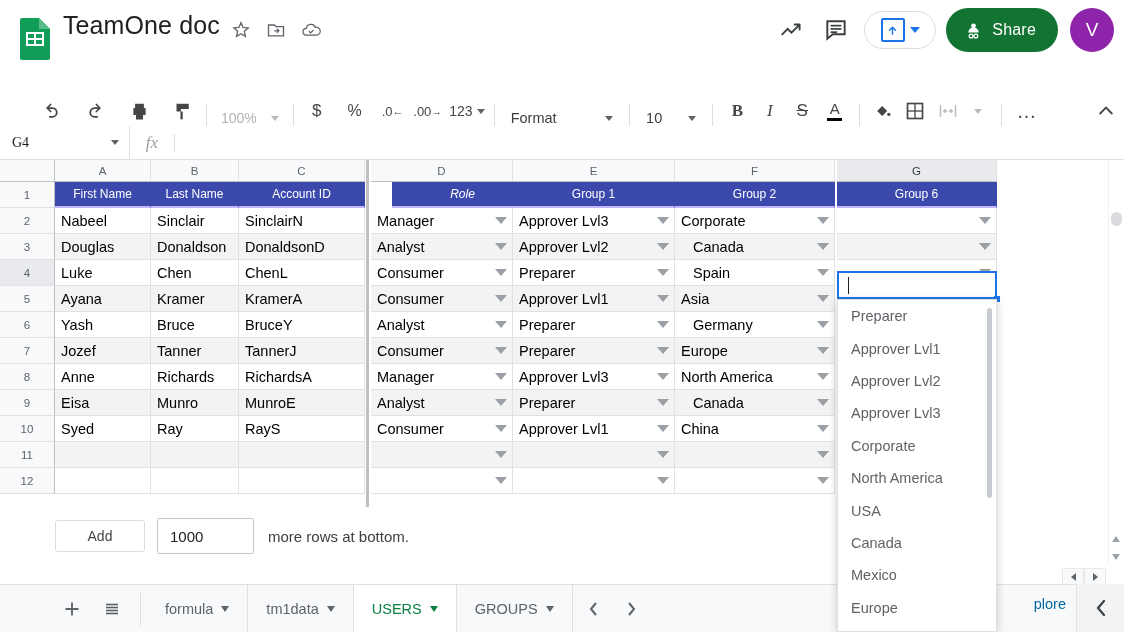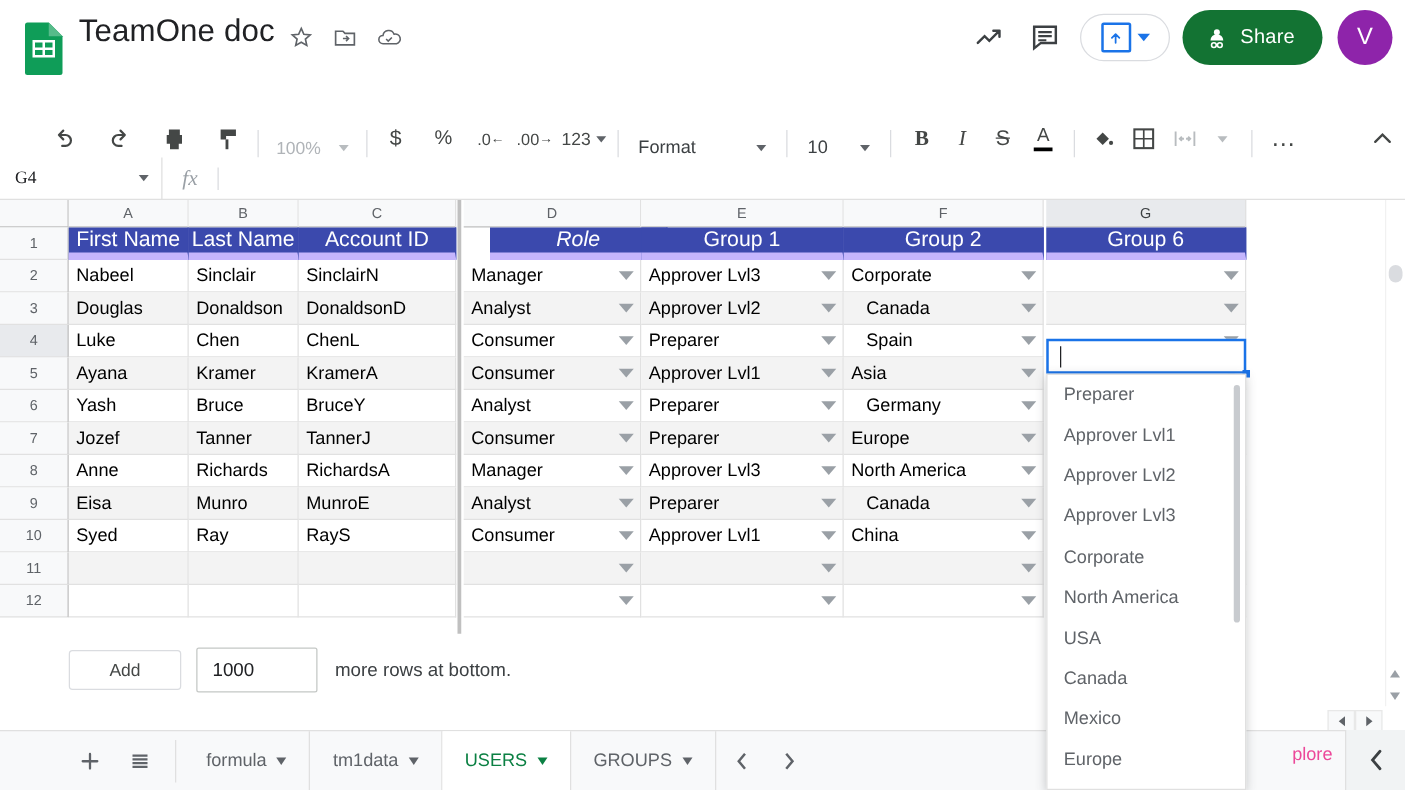--- a/index.html
+++ b/index.html
@@ -105,22 +105,22 @@
     display:flex; align-items:center; justify-content:center;
     font-size:11.5px; color:#5f6368;
   }
   .rh.sel { background:#e8eaed; }
   .cell {
     position:absolute; height:26px; display:flex; align-items:center;
     font-size:14.5px; color:#000; overflow:hidden; white-space:nowrap;
     border-right:1px solid #e1e1e1; border-bottom:1px solid #e1e1e1;
   }
   .cell.hdr {
-    background:#3b49ad; color:#fff; justify-content:center; font-size:17px;
-    border-right:1px solid #3b49ad; border-bottom:6px solid #c4b5fd;
+    background:#3b49ad; color:#fff; justify-content:center; font-size:12px;
+    border-right:1px solid #3b49ad; border-bottom:2px solid #c4b5fd;
   }
   .cell.alt { background:#f3f3f3; }
   .cell .val { padding-left:6px; }
   .cell .val.ctr { width:100%; text-align:center; padding-left:0; }
   .dv-arrow {
     position:absolute; right:5px; top:9px;
     width:0;height:0;border-left:6px solid transparent;border-right:6px solid transparent;border-top:7px solid #9aa0a6;
   }
   .freeze-line { position:absolute; top:0; width:3px; background:#c0c0c0; }
 
@@ -185,21 +185,21 @@
     height:48px; padding:0 18px; display:flex; align-items:center; gap:8px;
     font-size:14.5px; color:#5f6368; cursor:pointer; border-right:1px solid #e0e0e0;
   }
   .sheet-tab.active { background:#fff; color:#0b8043; font-weight:500; }
   .tab-caret { width:0;height:0;border-left:4.5px solid transparent;border-right:4.5px solid transparent;border-top:6px solid #5f6368; }
   .sheet-tab.active .tab-caret { border-top-color:#0b8043; }
   .nav-arrows { display:flex; align-items:center; margin-left:2px; }
   .nav-ar { width:38px; height:40px; display:flex; align-items:center; justify-content:center; cursor:pointer; }
   .explore {
     position:absolute; right:58px; top:596px; display:flex; align-items:center; gap:8px;
-    font-size:14.5px; color:#ec4899; cursor:pointer;
+    font-size:14.5px; color:#0369a1; cursor:pointer;
   }
   .collapse-btn {
     position:absolute; right:0; top:584px; width:48px; height:48px; background:#f1f3f4;
     border-left:1px solid #e0e0e0; display:flex; align-items:center; justify-content:center; cursor:pointer;
   }
 </style>
 </head>
 <body>
 
 <div id="app">

